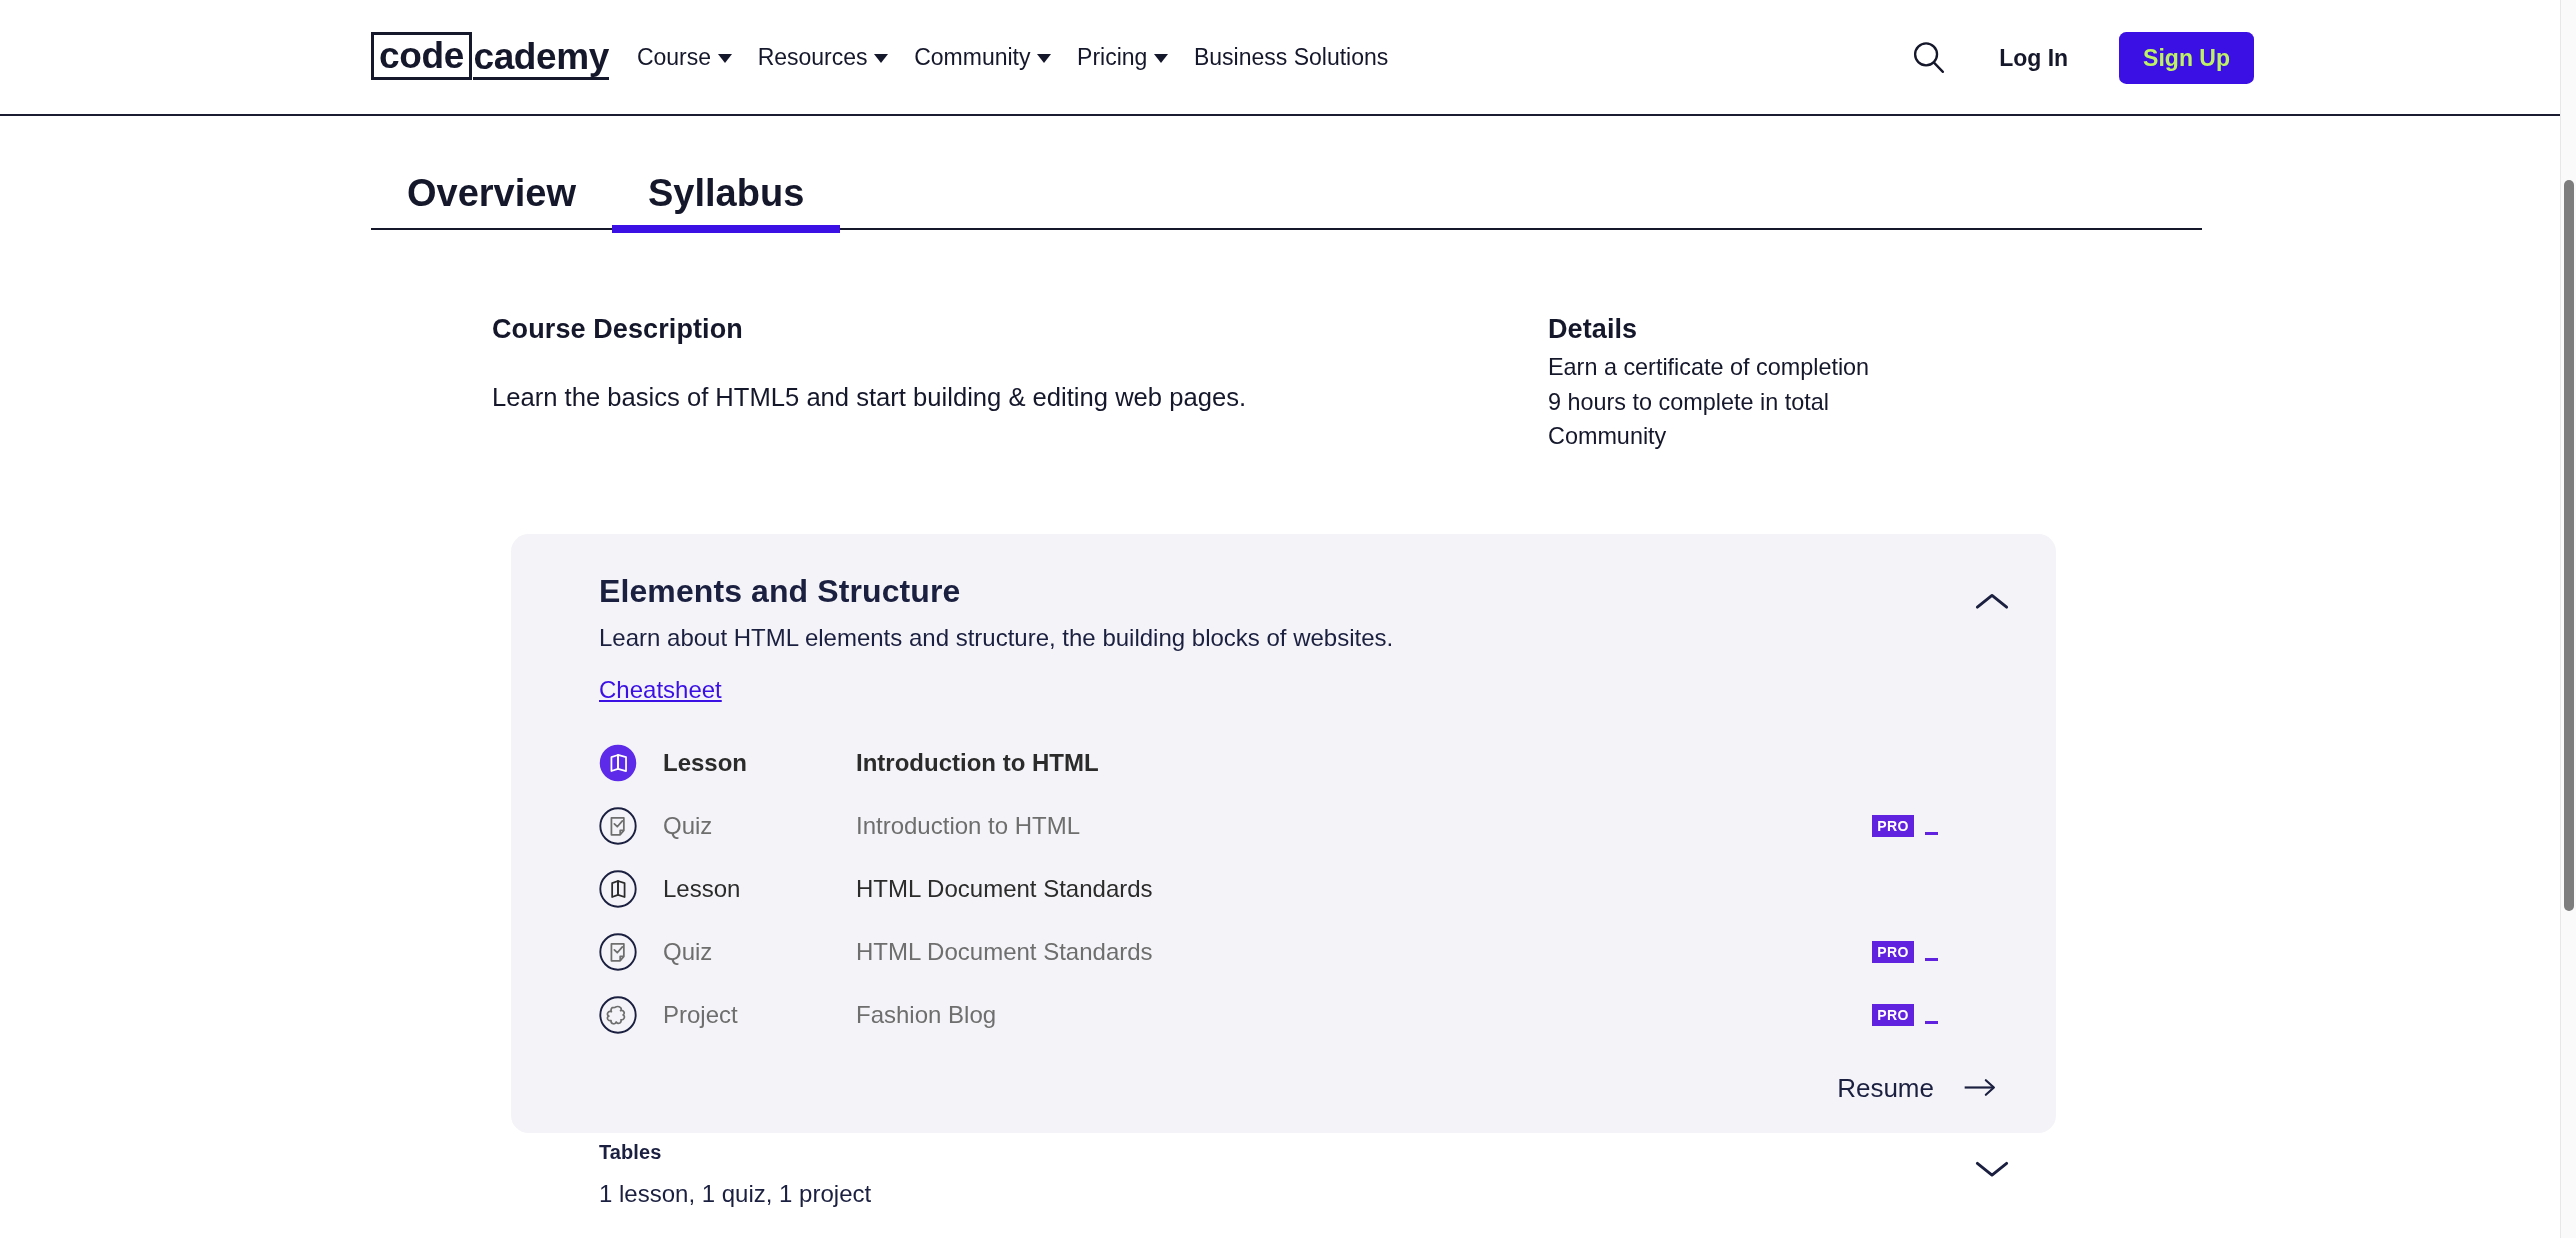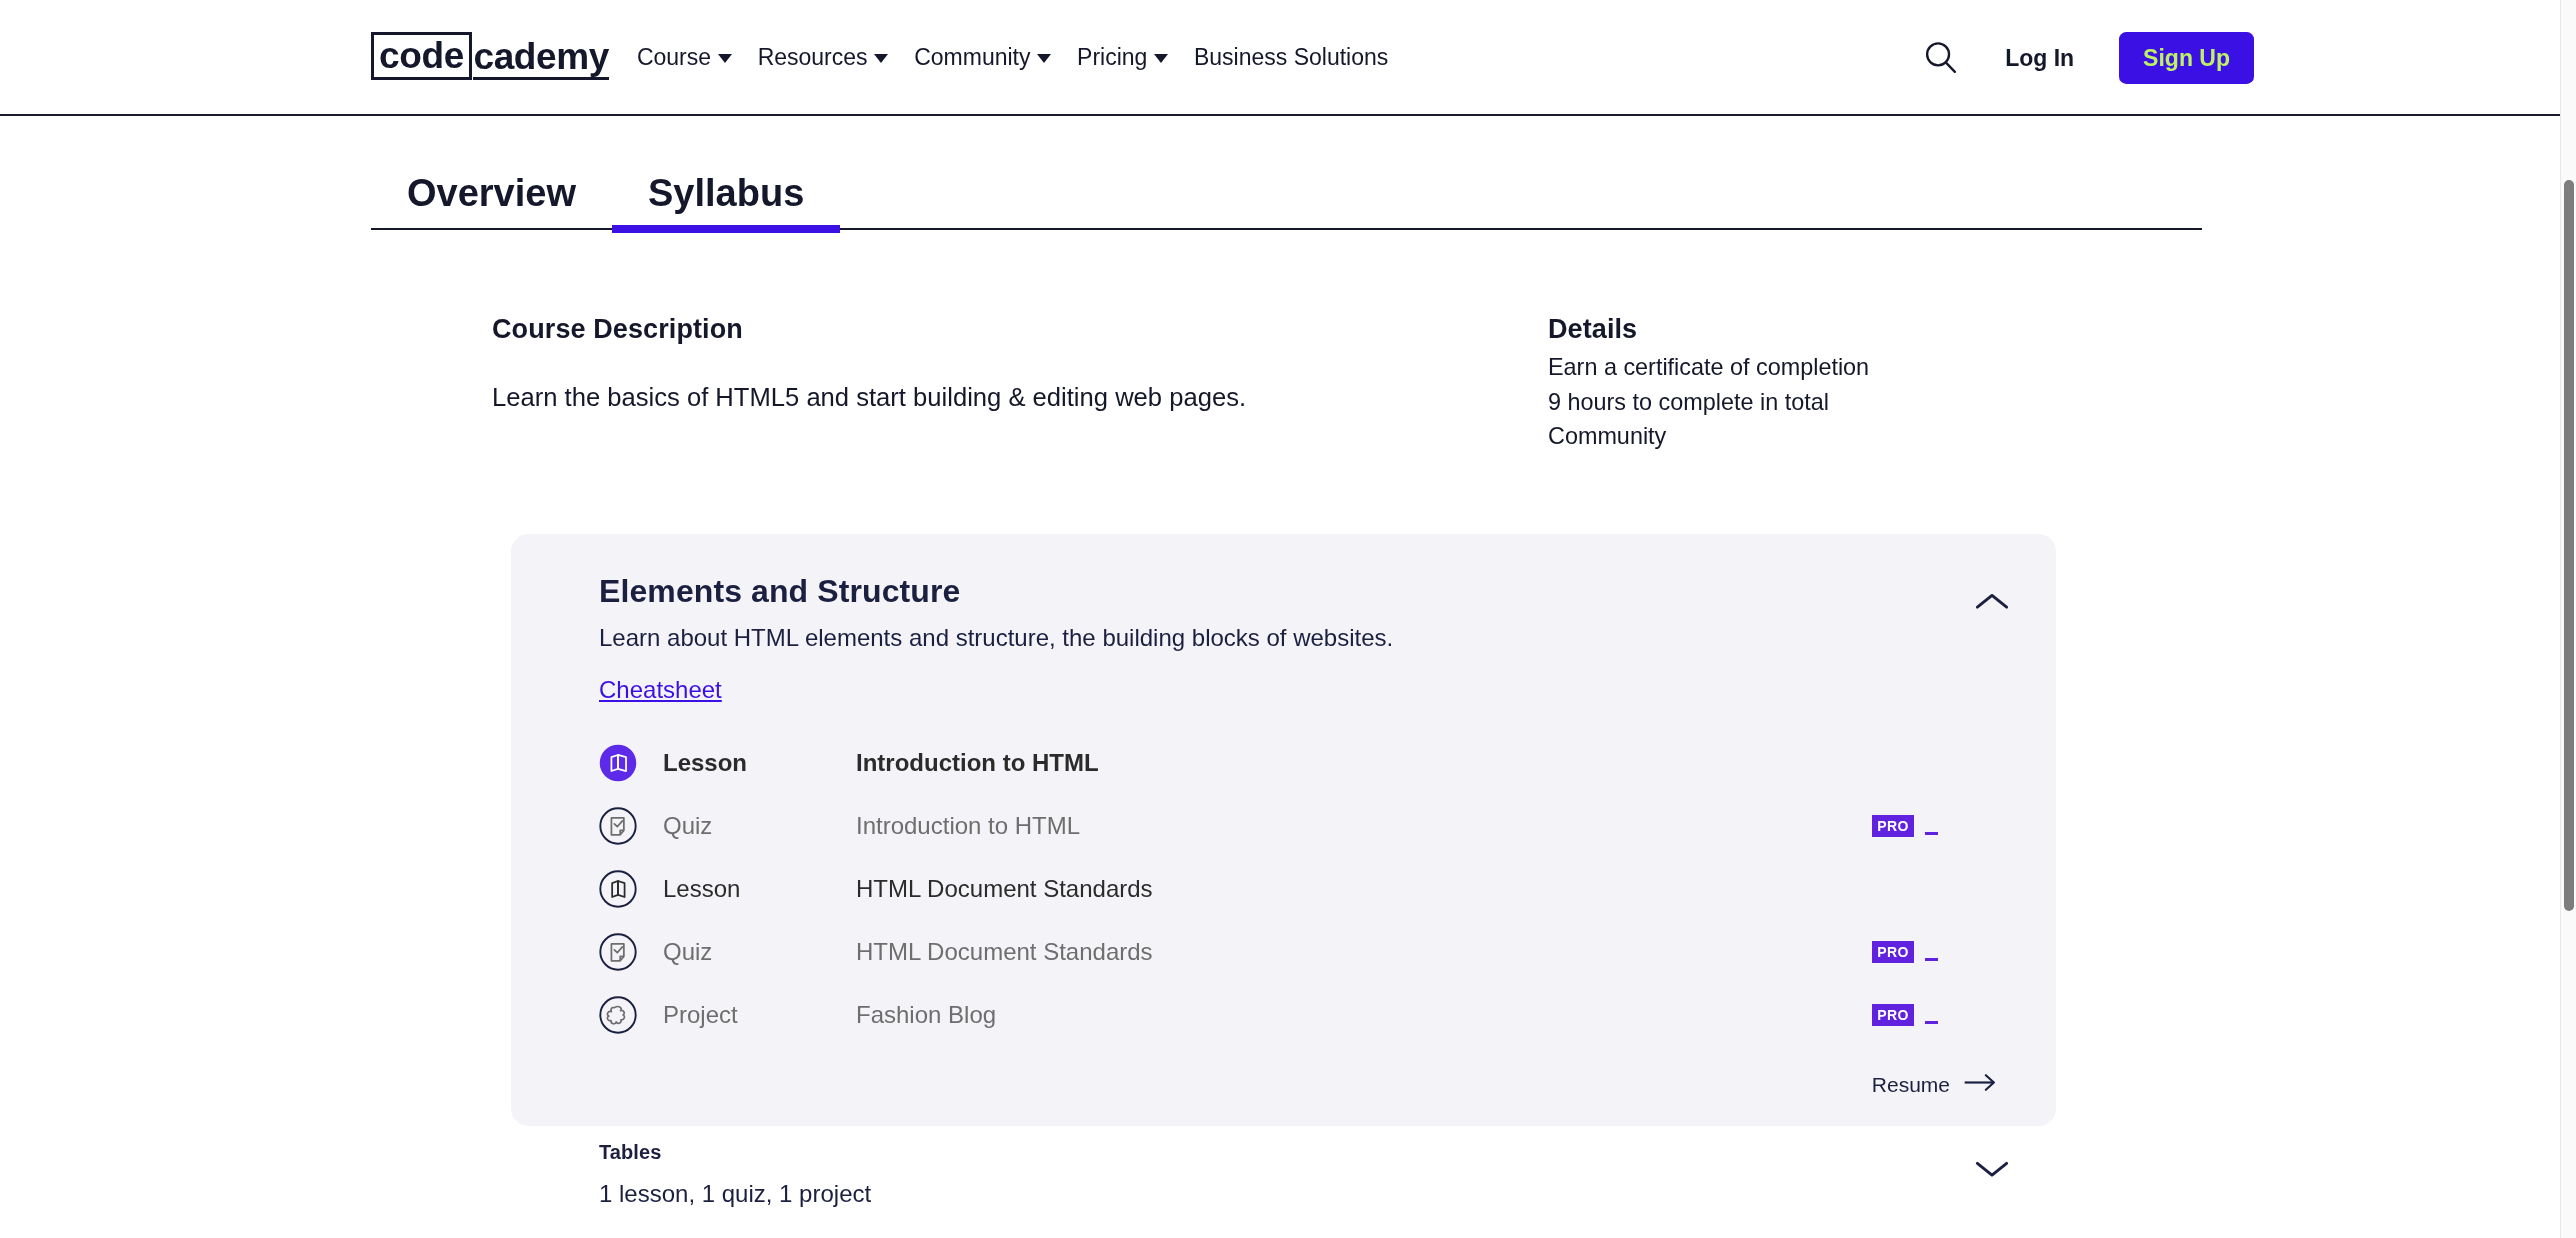--- a/index.html
+++ b/index.html
@@ -85,21 +85,21 @@
     margin-top: 2.9px;
   }
 
   .header-right {
     position: absolute;
     right: 0px;
     top: 0;
     height: 116px;
     display: flex;
     align-items: center;
-    gap: 0;
+    gap: 6px;
     padding-right: 306px;
   }
   .search-btn {
     width: 45px; height: 45px;
     display: flex; align-items: center; justify-content: center;
     cursor: pointer;
     margin-right: 42px;
   }
   .login-link {
     font-size: 23px;
@@ -306,22 +306,22 @@
   }
 
   .resume-wrap {
     display: flex;
     justify-content: flex-end;
     padding: 26px 59px 0 0;
   }
   .resume-link {
     display: flex;
     align-items: center;
-    gap: 13px;
-    font-size: 21px;
+    gap: 29px;
+    font-size: 26px;
     color: #1c2040;
     cursor: pointer;
   }
 
   
   .collapsed {
     position: absolute;
     left: 511px;
     top: 900px;
     width: 1545px;

